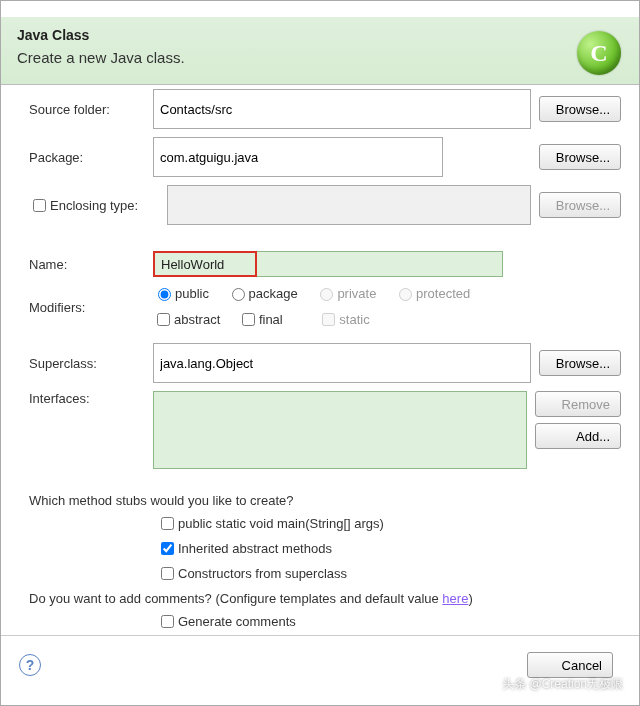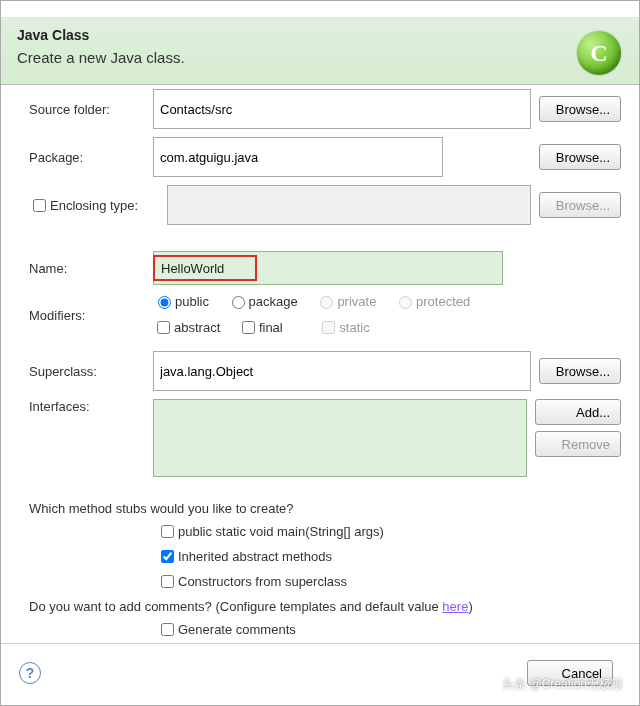--- a/index.html
+++ b/index.html
@@ -64,21 +64,21 @@
     background: linear-gradient(to bottom, #fdfdfd, #e6e6e6);
     border-radius: 3px;
     font-size: 13px;
     cursor: pointer;
     padding: 0 10px;
     text-align: right;
   }
   .btn:disabled { color: #999; cursor: default; }
   .name-input {
     width: 350px; flex: none;
-    height: 34px;
+    height: 26px;
     border: 1px solid #8fb98a;
     background: #dff0dc;
     padding: 0;
     display: flex; align-items: center;
   }
   .name-inner {
     width: 104px; height: 26px;
     border: 2px solid #d93025;
     display: flex; align-items: center;
     padding: 0 6px;
@@ -206,22 +206,22 @@
     <div class="row">
       <div class="label-col">Superclass:</div>
       <input class="input" value="java.lang.Object" style="">
       <button class="btn">Browse...</button>
     </div>
 
     <div class="row" style="align-items:flex-start">
       <div class="label-col">Interfaces:</div>
       <div class="interfaces-box"></div>
       <div class="btn-col">
+        <button class="btn" disabled="">Remove</button>
         <button class="btn">Add...</button>
-        <button class="btn" disabled="">Remove</button>
       </div>
     </div>
 
     <div style="height:8px"></div>
 
     <div class="question">Which method stubs would you like to create?</div>
     <div class="chk-stack">
       <label class="chk">
           <input type="checkbox" style="">
           <span>public static void main(String[] args)</span>

